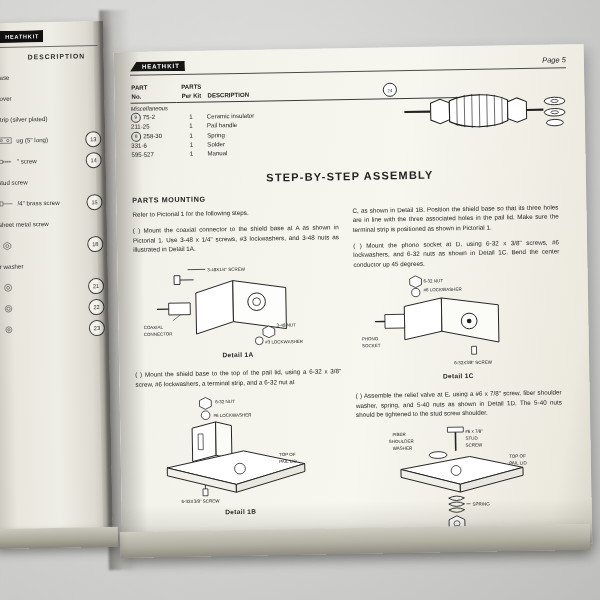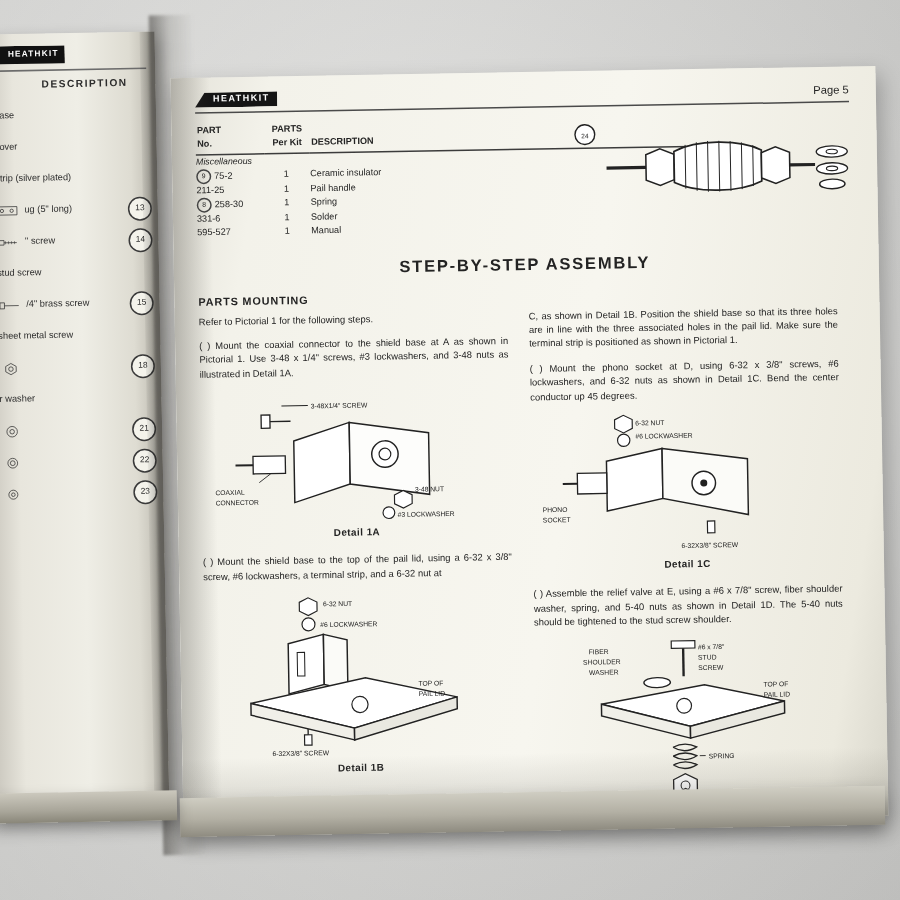--- a/index.html
+++ b/index.html
@@ -150,20 +150,21 @@
     background: #151515;
     color: #fff;
     font-size: 6px;
     letter-spacing: 1px;
     font-weight: bold;
     padding: 2px 5px 2px 12px;
     clip-path: polygon(12% 0,100% 0,100% 100%,0 100%);
   }
   .page-num {
     font-size: 7.5px;
+    font-style: italic;
   }
 
   
   .parts-table {
     margin-top: 7px;
     font-size: 6.1px;
     line-height: 1.45;
     width: 330px;
     border-collapse: collapse;
   }

